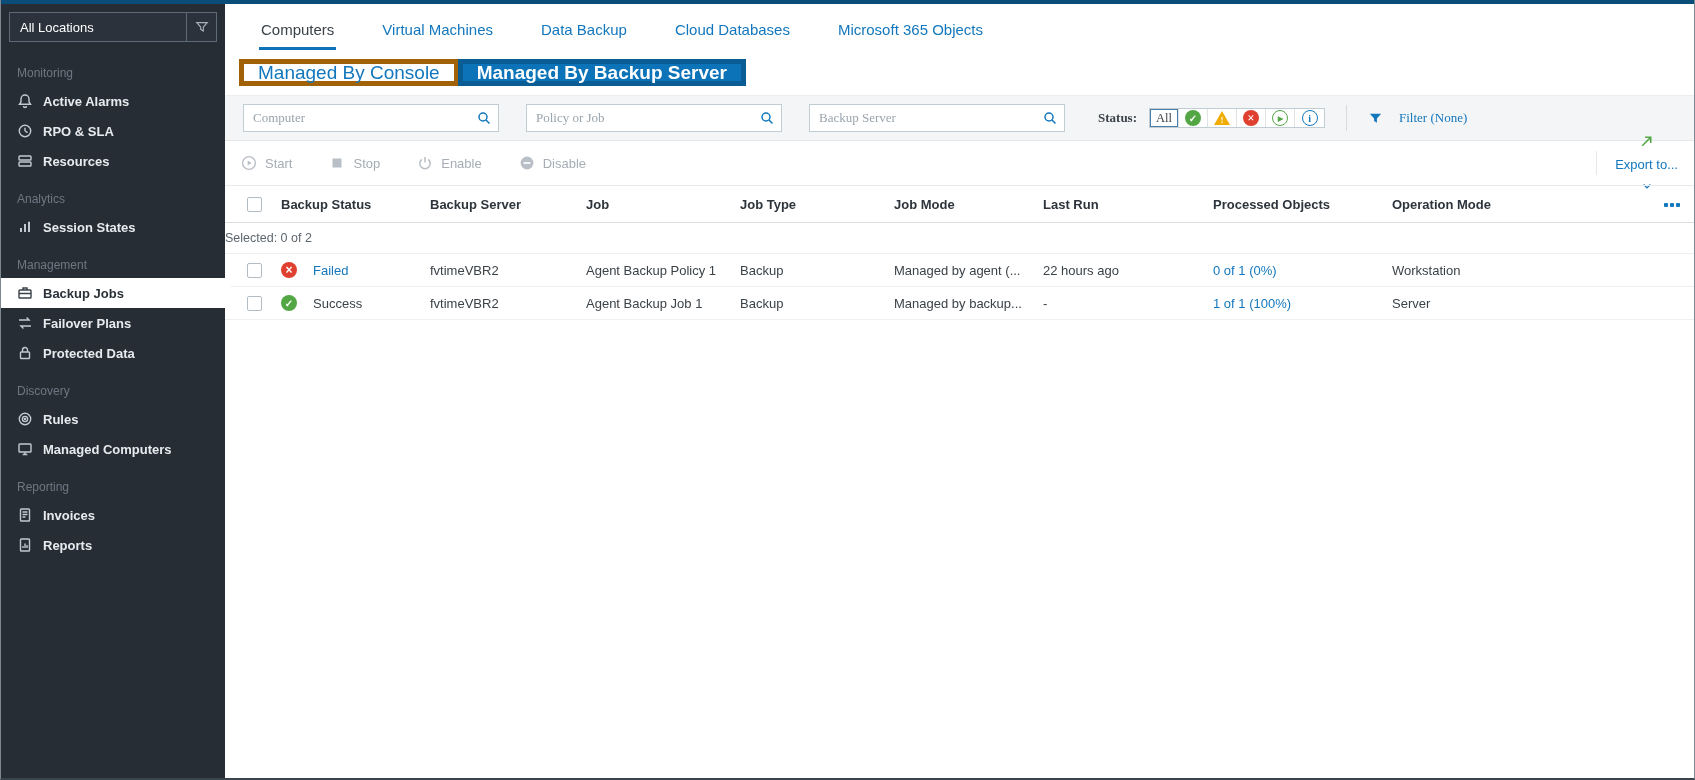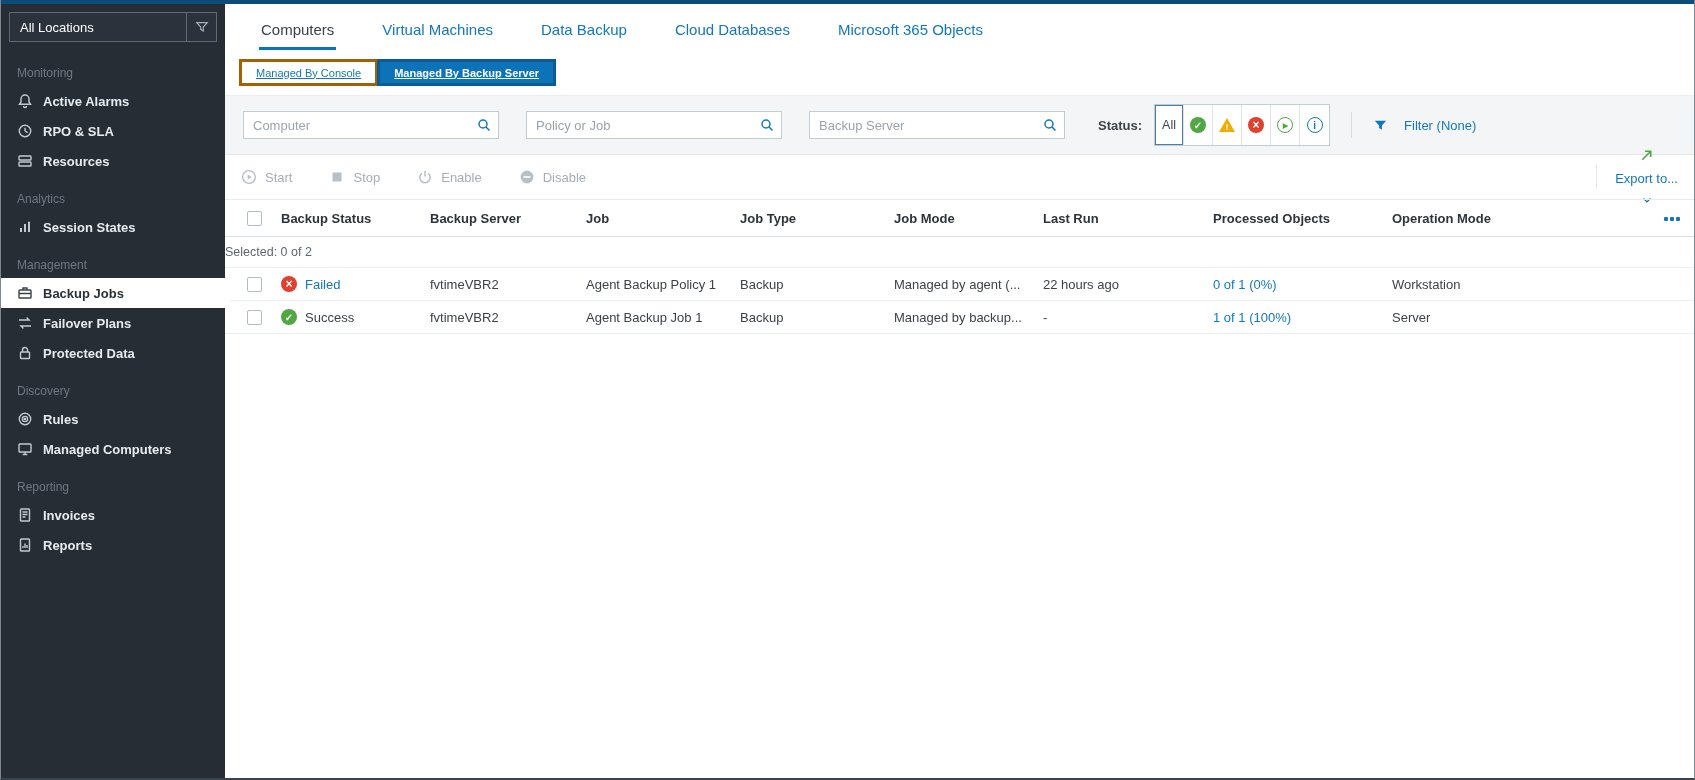--- a/index.html
+++ b/index.html
@@ -57,41 +57,40 @@
   .tabs { display:flex; gap:44px; padding:0 34px; margin-top:4px; flex:none; }
   .tab {
     font-size:15px; color:#1377bd; padding:13px 2px 9px;
     border-bottom:3px solid transparent; cursor:pointer; white-space:nowrap;
   }
   .tab.active { color:#3a4148; border-bottom-color:#0c73b8; }
 
   .subtabs { display:flex; margin:9px 0 0 14px; flex:none; }
   .subtab {
     height:27px; display:flex; align-items:center; padding:0 14px;
-    font-size:11px; border:3px solid #a16207; color:#1377bd; background:#fff; cursor:pointer;
+    font-size:19px; border:5px solid #a16207; color:#1377bd; background:#fff; cursor:pointer;
     white-space:nowrap;
-    text-decoration:underline;
   }
   .subtab + .subtab { margin-left:-1px; }
   .subtab.active { background:#0c73b8; border-color:#0a5d94; color:#fff; font-weight:700; }
 
   .filterbar {
     margin-top:9px; background:#f4f5f6;
     border-top:1px solid #ebedef; border-bottom:1px solid #e4e7ea;
-    display:flex; align-items:center; padding:8px 0 8px 18px; flex:none;
+    display:flex; align-items:center; padding:8px 0 8px 18px; flex:none;font-family:Liberation Serif, serif;
   }
   .search-box { position:relative; width:256px; margin-right:27px; flex:none; }
   .search-box input {
     width:100%; height:28px; border:1px solid #c2ccd3; background:#fff;
     padding:0 30px 0 9px; font-size:13px; color:#333; font-family:inherit; outline:none;
   }
   .search-box input::placeholder { color:#9aa4ad; }
   .search-ic { position:absolute; right:7px; top:6px; width:16px; height:16px; }
   .status-label { font-size:13px; color:#3c434a; margin-left:6px; margin-right:12px; font-weight:600; }
-  .status-group { display:flex; align-items:stretch; border:1px solid #c2ccd3; background:#fff; height:42px; }
+  .status-group { display:flex; align-items:stretch; border:1px solid #c2ccd3; background:#fff; height:20px; }
   .status-opt {
     width:29px; display:flex; align-items:center; justify-content:center;
     border-right:1px solid #dfe3e6; cursor:pointer; font-size:12.5px; color:#3c434a;
   }
   .status-opt:last-child { border-right:none; }
   .status-opt.selected { box-shadow:inset 0 0 0 1px #4a7ea8; }
   .vsep { width:1px; height:26px; background:#d7dbdf; margin:0 21px; flex:none; }
   .filter-cluster { display:flex; align-items:center; gap:16px; color:#1377bd; font-size:13px; cursor:pointer; white-space:nowrap; }
 
   .toolbar { display:flex; align-items:center; padding:0 16px; height:44px; flex:none; }
@@ -109,21 +108,21 @@
   .grid th.cb-col, .grid td.cb-col { padding-left:22px; }
   .grid th.gear-col { text-align:right; padding-right:14px; }
   .summary-row td {
     padding:7px 0 7px 22px; color:#5d666e; font-size:12.5px;
     border-bottom:1px solid #e8ebed;
   }
   .grid tbody td {
     padding:8px 8px 8px 0; border-bottom:1px solid #edf0f2;
     white-space:nowrap; overflow:hidden; text-overflow:ellipsis;
   }
-  .statuscell { display:flex; align-items:center; gap:8px; }
+  .statuscell { display:flex; align-items:center; gap:16px; }
   .link { color:#1377bd; cursor:pointer; text-decoration:none; }
   .cb { display:inline-block; width:15px; height:15px; border:1px solid #b4bcc3; background:#fff; border-radius:2px; cursor:pointer; vertical-align:middle; }
 
   
   .ok-ic, .fail-ic, .run-ic, .info-ic {
     width:16px; height:16px; border-radius:50%;
     display:inline-flex; align-items:center; justify-content:center; flex:none;
   }
   .ok-ic { background:#52a744; color:#fff; font-size:10px; font-weight:700; }
   .ok-ic::before { content:"✓"; }

